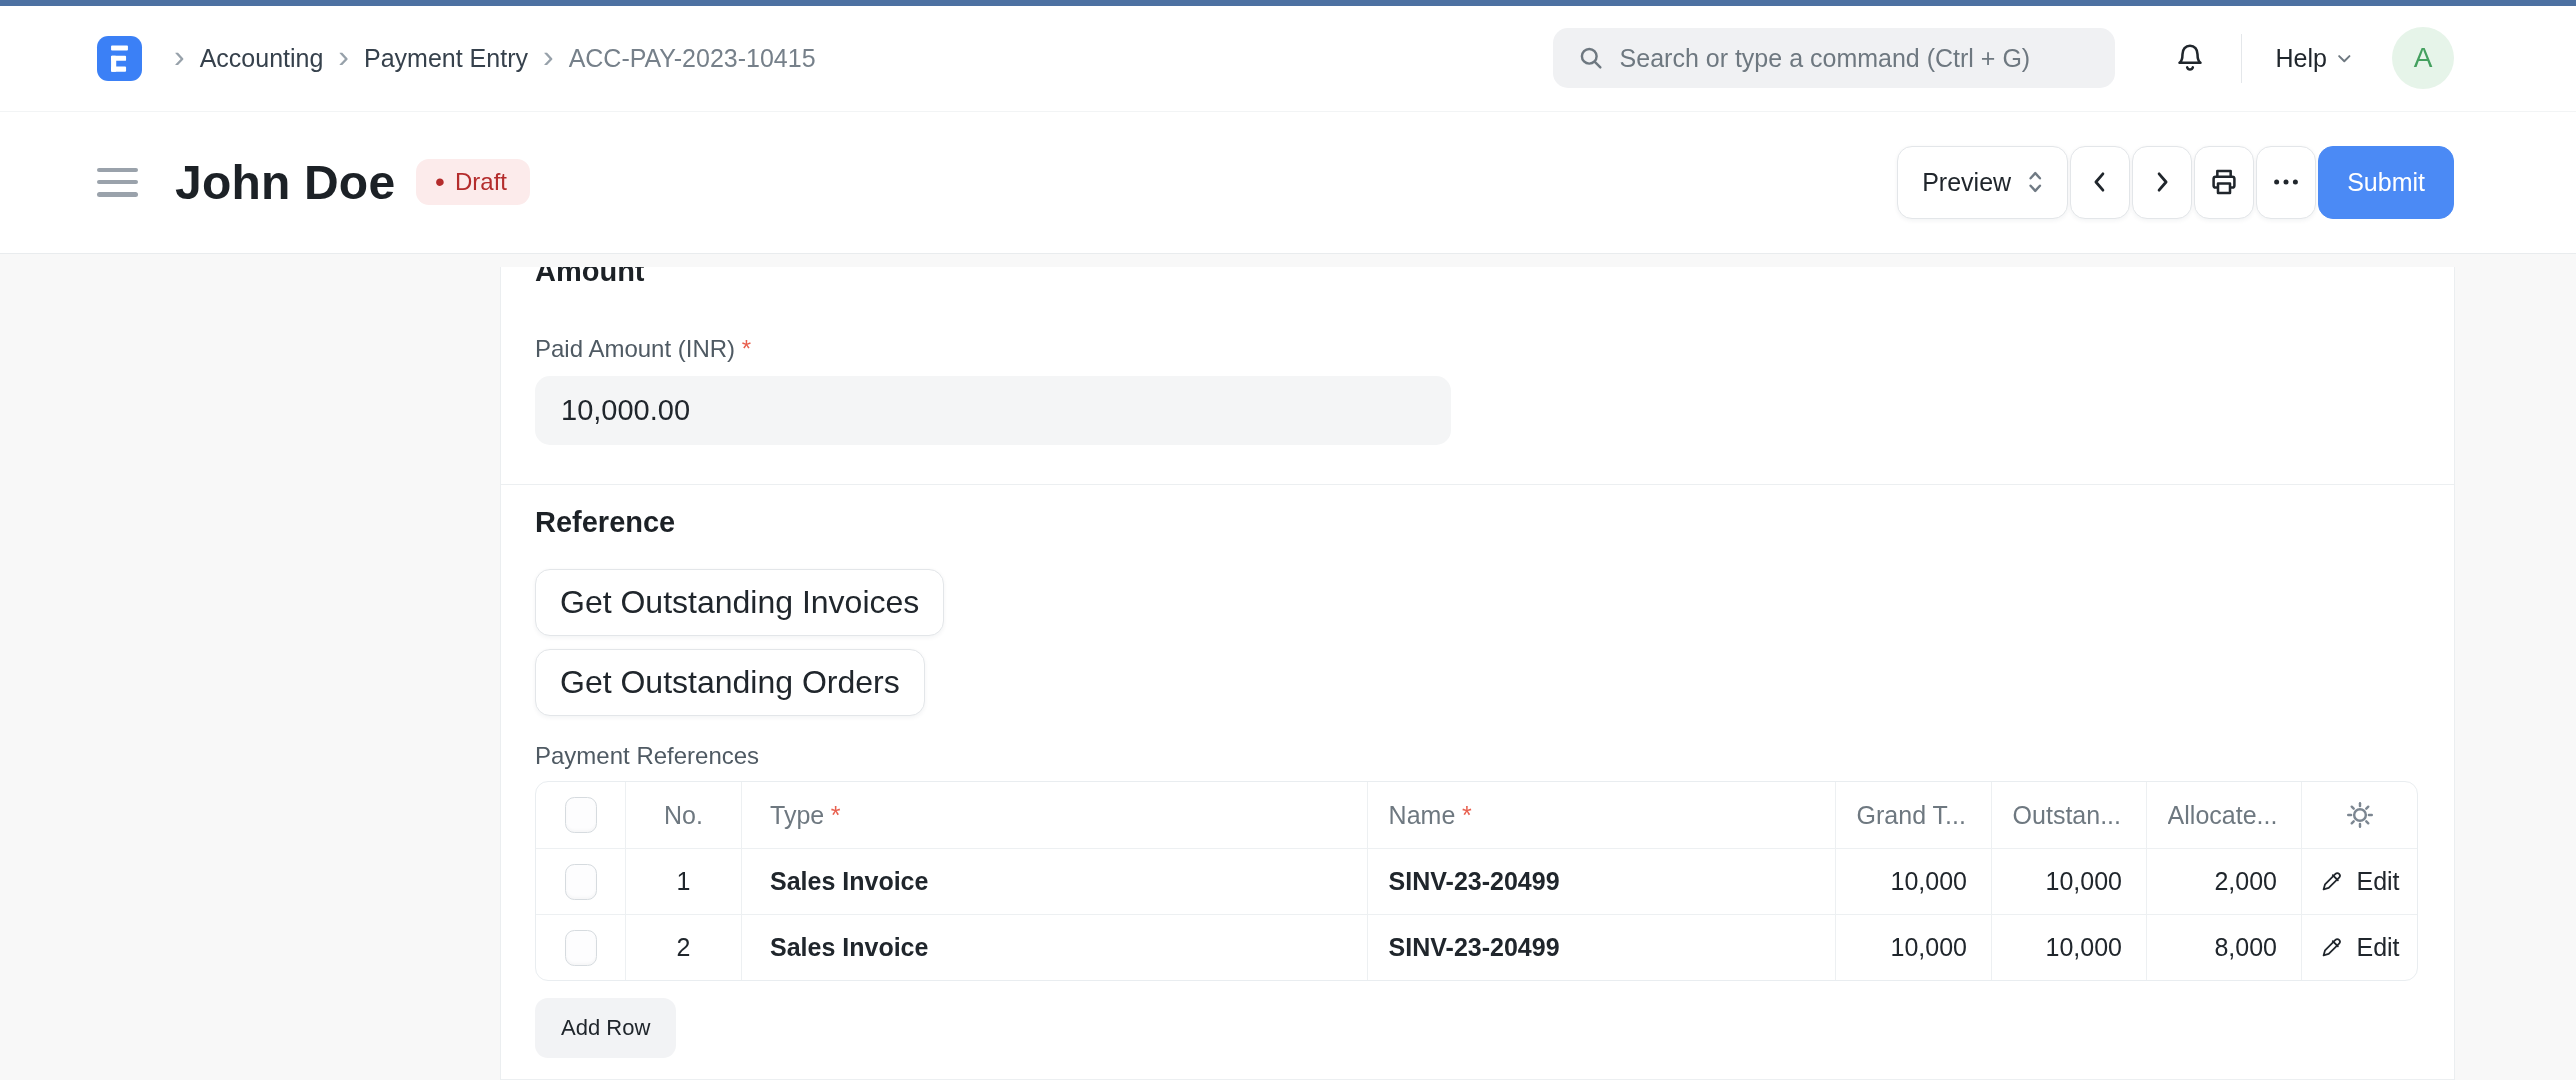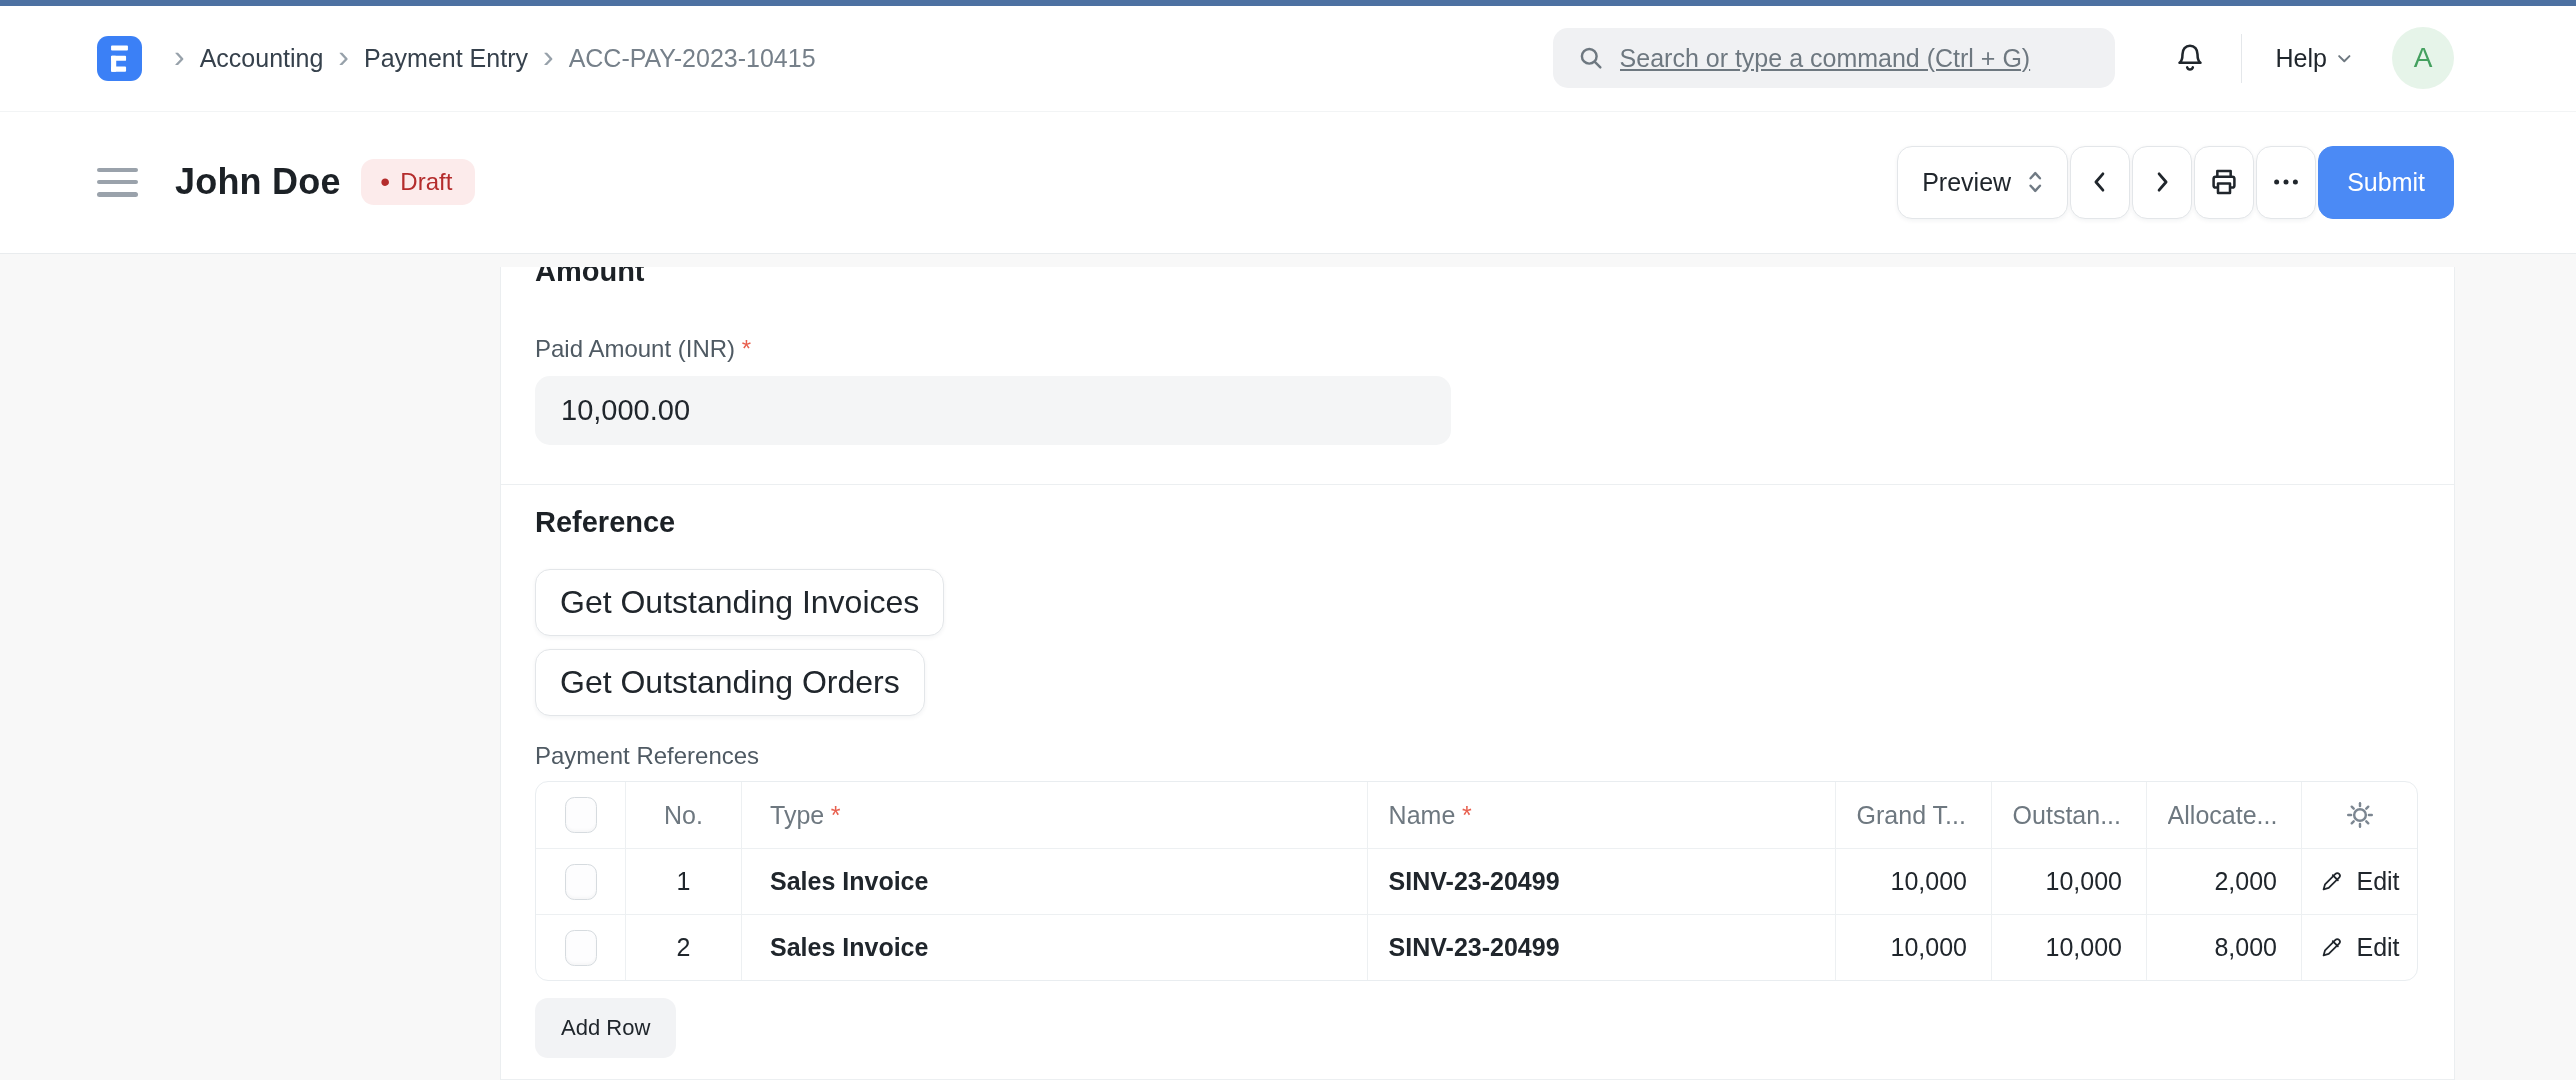--- a/index.html
+++ b/index.html
@@ -32,21 +32,21 @@
   .crumb.current { color: #76808a; cursor: default; }
 
   .navbar-right { display: flex; align-items: center; }
   .searchbar {
     width: 562px; height: 60px; background: #f0f1f3; border-radius: 15px;
     display: flex; align-items: center; padding: 0 24px; cursor: text;
   }
   .searchbar svg { flex: none; }
   .searchbar input {
     border: none; outline: none; background: transparent;
-    font-family: inherit; font-size: 25px; color: #6e7880; margin-left: 15px; width: 100%; text-decoration: underline;
+    font-family: inherit; font-size: 25px; color: #6e7880; margin-left: 15px; width: 100%;
   }
   .searchbar input::placeholder { color: #6e7880; opacity: 1; }
   .bell-btn { margin-left: 58px; background: none; border: none; cursor: pointer; display: flex; align-items: center; }
   .nav-sep { width: 0.9px; height: 49px; background: #e4e7ea; margin: 0 34px; }
   .help-btn {
     background: none; border: none; cursor: pointer; display: flex; align-items: center; gap: 7.5px;
     font-family: inherit; font-size: 25px; color: #20262c;
   }
   .avatar {
     width: 62px; height: 62px; border-radius: 50%; margin-left: 37px;
@@ -57,21 +57,21 @@
   
   .page-head {
     height: 142px; background: #ffffff;
     display: flex; align-items: center; justify-content: space-between;
     padding: 0 122px 0 97px;
     border-bottom: 0.9px solid #e9ecee;
   }
   .page-head-left { display: flex; align-items: center; }
   .menu-btn { background: none; border: none; cursor: pointer; display: flex; flex-direction: column; gap: 7.5px; padding: 3.7px 0; }
   .menu-btn i { display: block; width: 41px; height: 4.7px; border-radius: 2.8px; background: #9aa2ab; }
-  .doc-title { font-size: 36px; font-weight: 700; color: #1c2126; margin-left: 37px; letter-spacing: 0.2px; }
+  .doc-title { font-size: 48px; font-weight: 700; color: #1c2126; margin-left: 37px; letter-spacing: 0.2px; }
   .status-badge {
     margin-left: 20.6px; background: #fcebeb; color: #b42c2c;
     border-radius: 13px; padding: 8.4px 22.5px 9.4px 19px; font-size: 24px;
     display: flex; align-items: center;
   }
   .status-badge .dot { font-size: 28px; margin-right: 10.3px; line-height: 0; }
 
   .page-head-right { display: flex; align-items: center; gap: 2px; }
   .btn {
     height: 73px; background: #ffffff; border: 0.9px solid #e3e6e9; border-radius: 15px;

